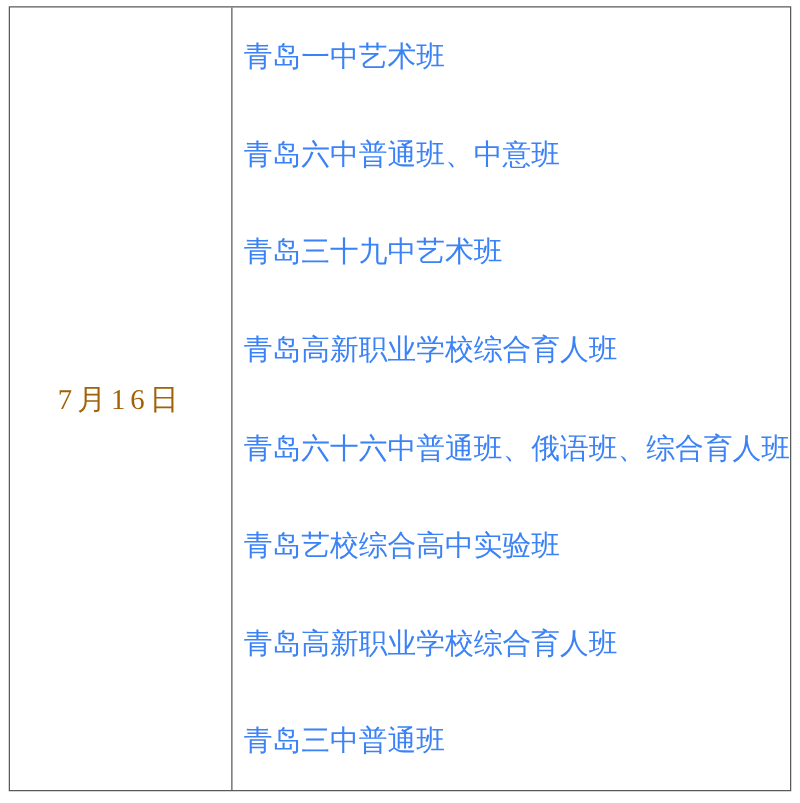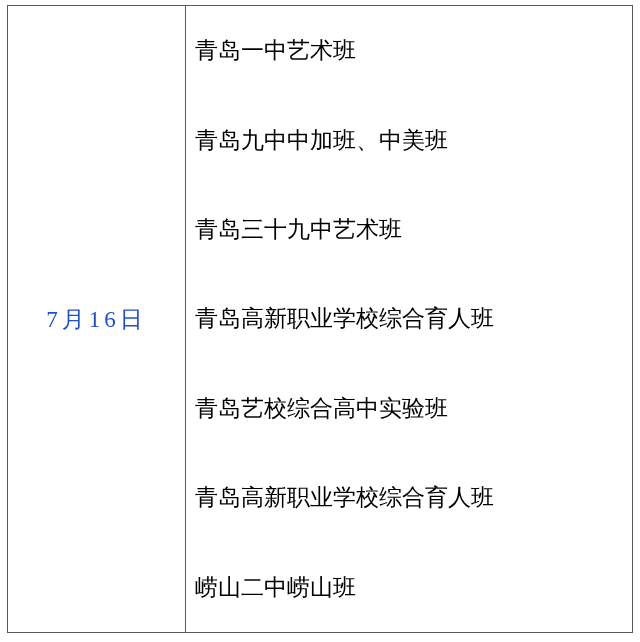--- a/index.html
+++ b/index.html
@@ -32,51 +32,52 @@
     width: 178px;
     box-sizing: border-box;
     border-right: 1px solid #5a5a5a;
     display: flex;
     align-items: center;
     justify-content: center;
   }
   .date-text {
     font-size: 23px;
     letter-spacing: 4px;
-    color: #1d4ed8;
+    color: #a16207;
     white-space: nowrap;
   }
   .list-cell {
     flex: 1;
     display: flex;
     flex-direction: column;
     overflow: hidden;
   }
   .schedule-line {
     flex: 1;
     display: flex;
     align-items: center;
     padding-left: 9px;
     font-size: 23px;
     letter-spacing: 0px;
-    color: #000000;
+    color: #3b82f6;
     white-space: nowrap;
   }
 </style>
 </head>
 <body>
 
 <div class="page">
   <div class="sched-table">
     <div class="date-cell">
       <span class="date-text">7月16日</span>
     </div>
     <div class="list-cell">
         <div class="schedule-line">青岛一中艺术班</div>
-        <div class="schedule-line">青岛九中中加班、中美班</div>
+        <div class="schedule-line">青岛六中普通班、中意班</div>
         <div class="schedule-line">青岛三十九中艺术班</div>
         <div class="schedule-line">青岛高新职业学校综合育人班</div>
+        <div class="schedule-line">青岛六十六中普通班、俄语班、综合育人班</div>
         <div class="schedule-line">青岛艺校综合高中实验班</div>
         <div class="schedule-line">青岛高新职业学校综合育人班</div>
-        <div class="schedule-line">崂山二中崂山班</div>
+        <div class="schedule-line">青岛三中普通班</div>
       </div>
   </div>
 </div>
 
 </body></html>

